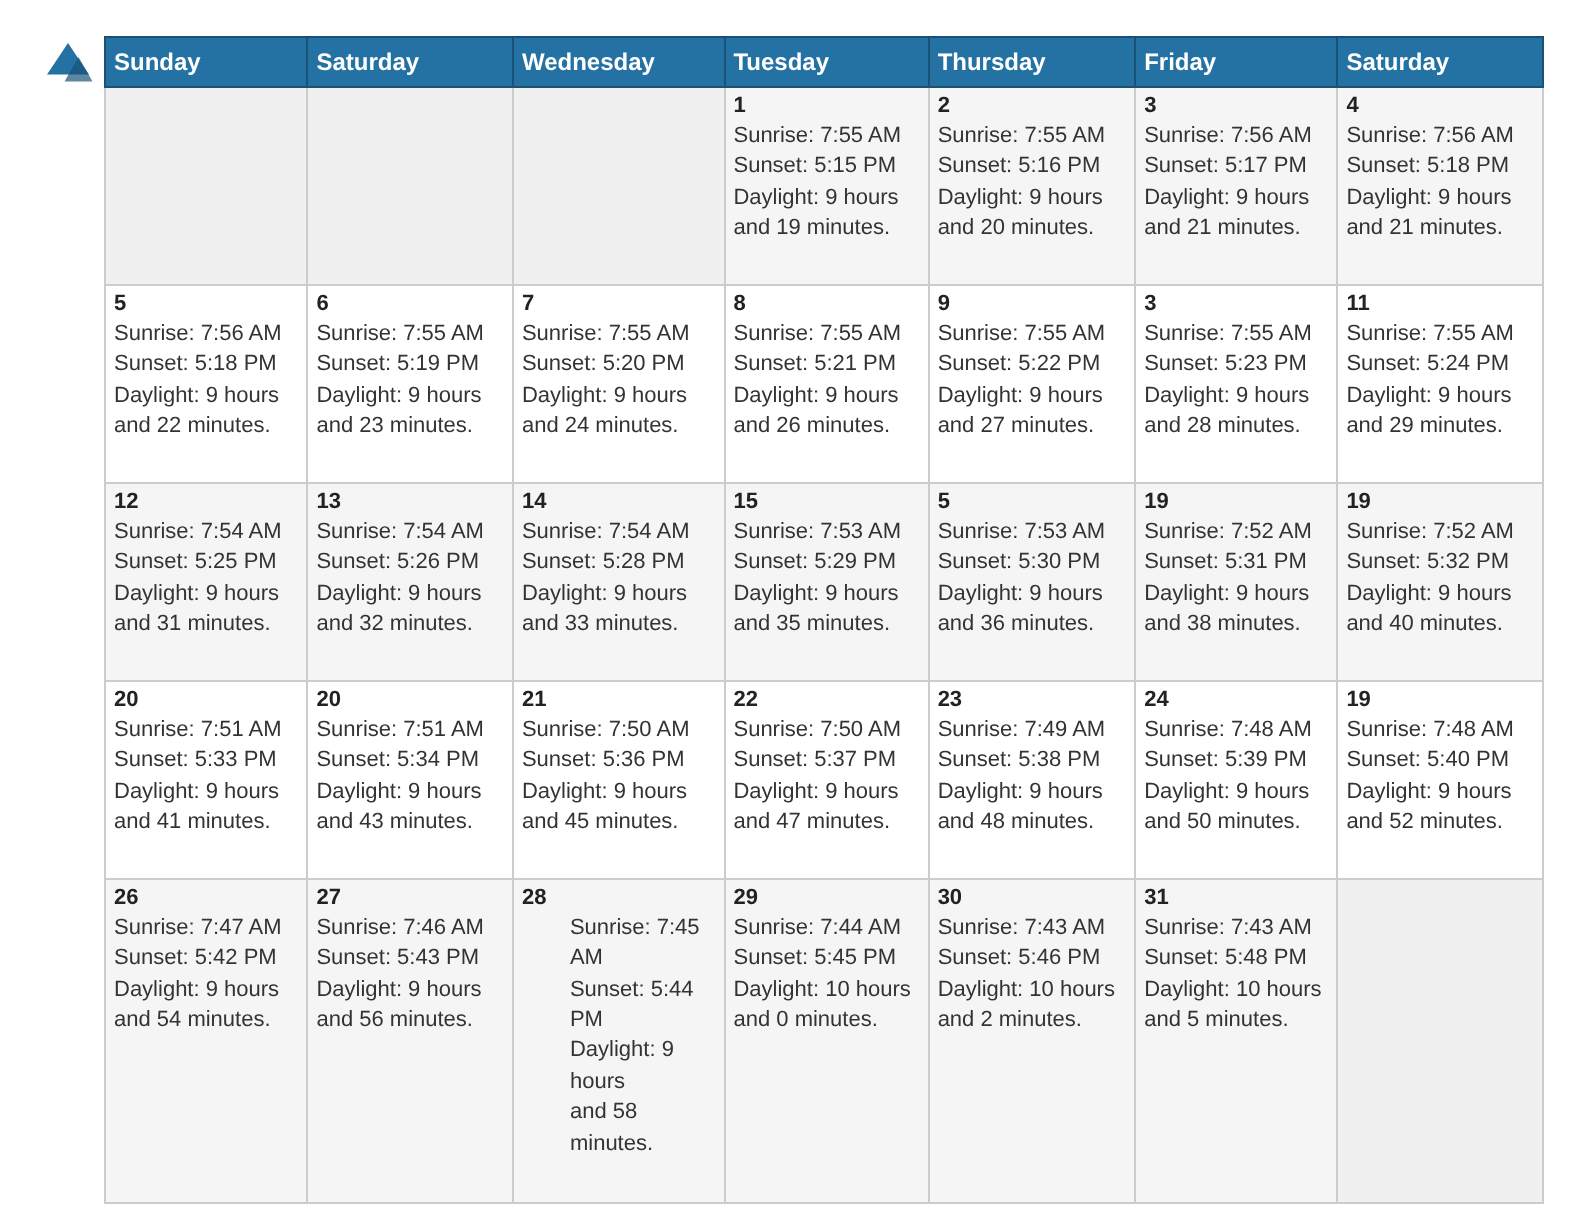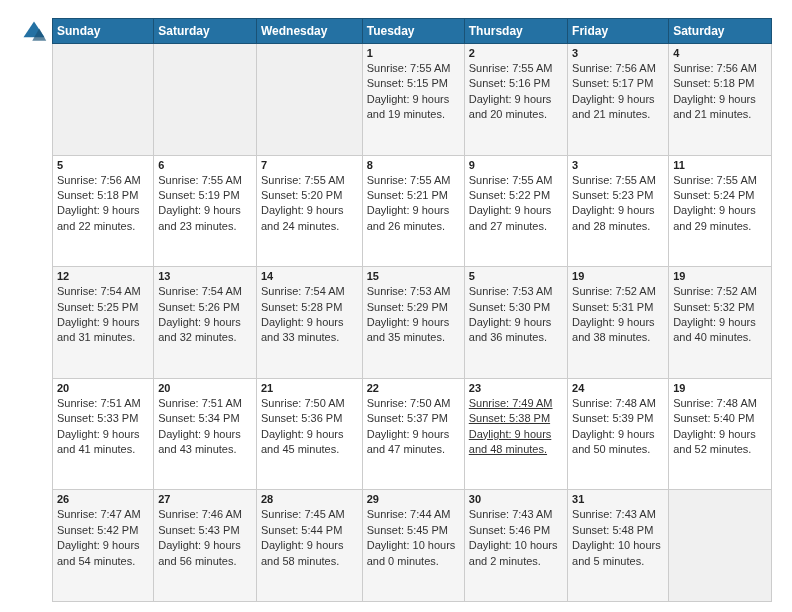--- a/index.html
+++ b/index.html
@@ -296,21 +296,21 @@
           </td>
           <td>
             <div class="day-num">22</div>
             <div class="day-info" style="white-space: pre-line;">Sunrise: 7:50 AM
 Sunset: 5:37 PM
 Daylight: 9 hours
 and 47 minutes.</div>
           </td>
           <td>
             <div class="day-num">23</div>
-            <div class="day-info" style="white-space: pre-line; text-decoration: underline;">Sunrise: 7:49 AM
+            <div class="day-info" style="white-space: pre-line;">Sunrise: 7:49 AM
 Sunset: 5:38 PM
 Daylight: 9 hours
 and 48 minutes.</div>
           </td>
           <td>
             <div class="day-num">24</div>
             <div class="day-info" style="white-space: pre-line;">Sunrise: 7:48 AM
 Sunset: 5:39 PM
 Daylight: 9 hours
 and 50 minutes.</div>
@@ -333,21 +333,21 @@
           </td>
           <td>
             <div class="day-num">27</div>
             <div class="day-info" style="white-space: pre-line;">Sunrise: 7:46 AM
 Sunset: 5:43 PM
 Daylight: 9 hours
 and 56 minutes.</div>
           </td>
           <td>
             <div class="day-num">28</div>
-            <div class="day-info" style="white-space: pre-line;">Sunrise: 7:45 AM
+            <div class="day-info" style="white-space: pre-line; margin-left: 24px;">Sunrise: 7:45 AM
 Sunset: 5:44 PM
 Daylight: 9 hours
 and 58 minutes.</div>
           </td>
           <td>
             <div class="day-num">29</div>
             <div class="day-info" style="white-space: pre-line;">Sunrise: 7:44 AM
 Sunset: 5:45 PM
 Daylight: 10 hours
 and 0 minutes.</div>

